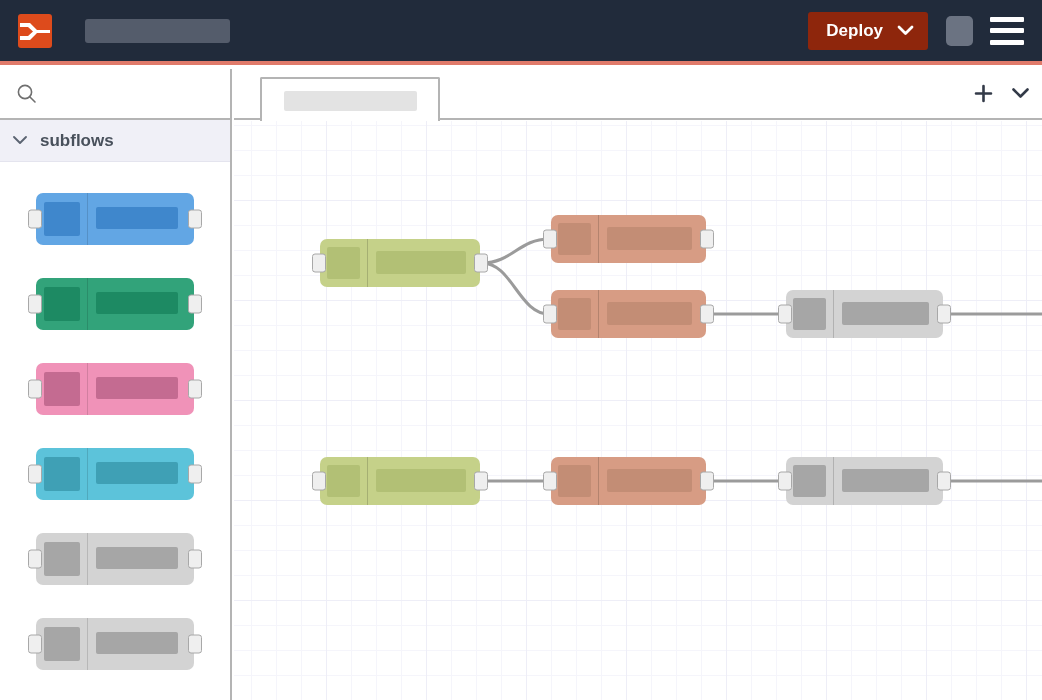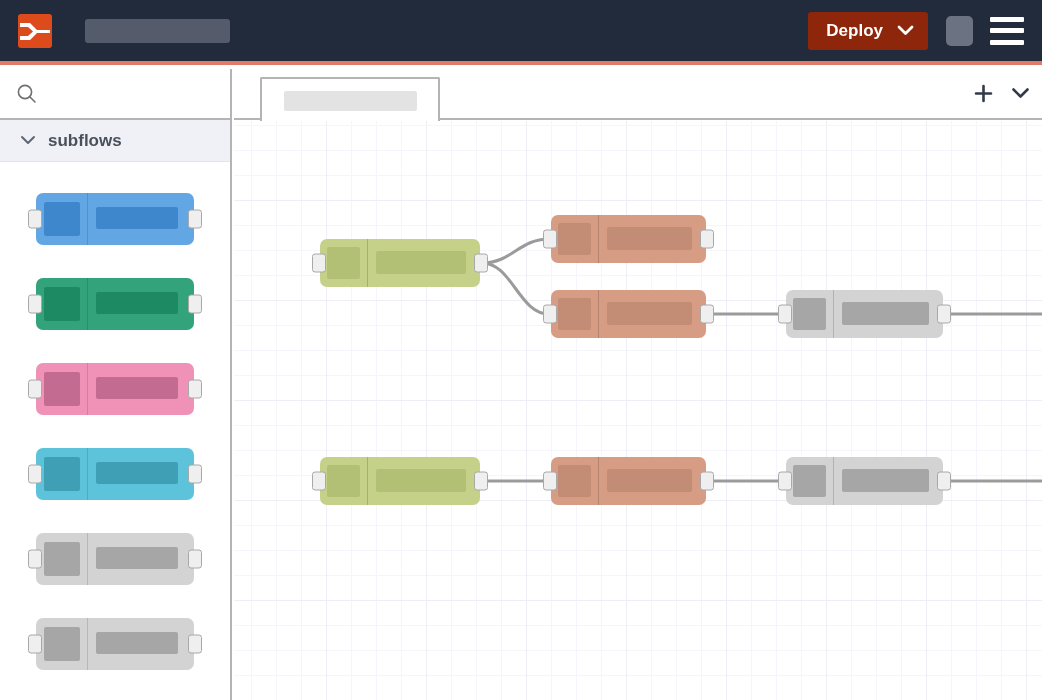--- a/index.html
+++ b/index.html
@@ -112,21 +112,21 @@
     padding-left: 16px;
   }
   .search-icon { display: block; }
 
   .palette-category {
     height: 42px;
     background: #f0f0f7;
     border-bottom: 1px solid #e4e4ee;
     display: flex;
     align-items: center;
-    padding-left: 20px;
+    padding-left: 12px;
     gap: 12px;
     cursor: pointer;
   }
   .palette-category-label {
     font-size: 17px;
     font-weight: bold;
     color: #49515c;
   }
 
   .palette-list {

